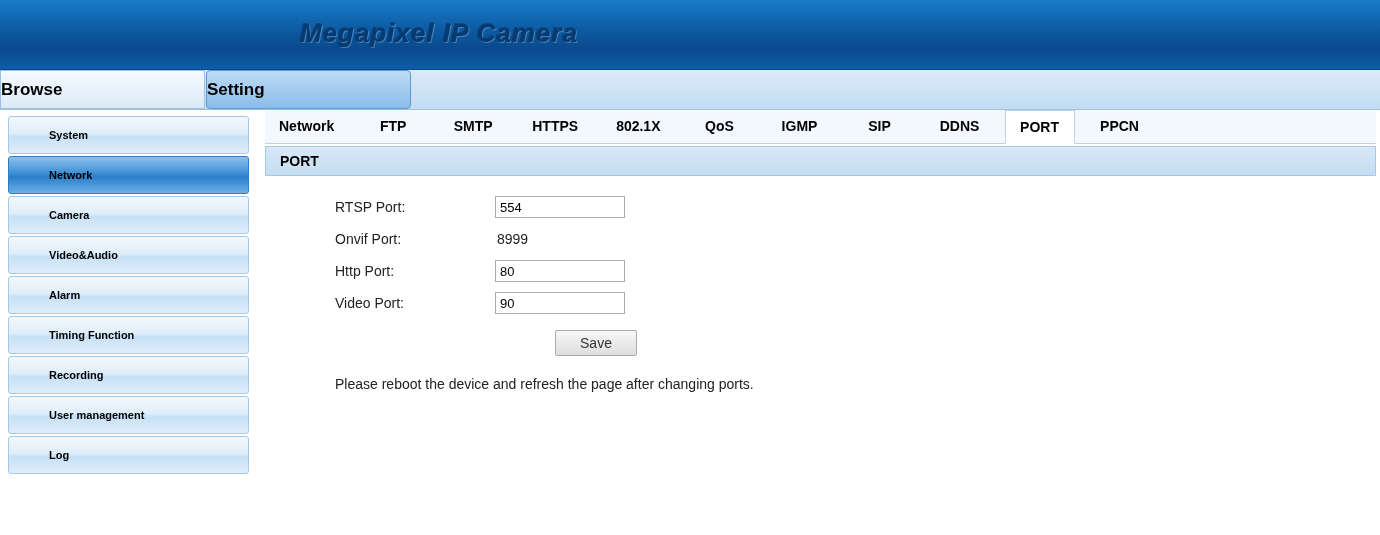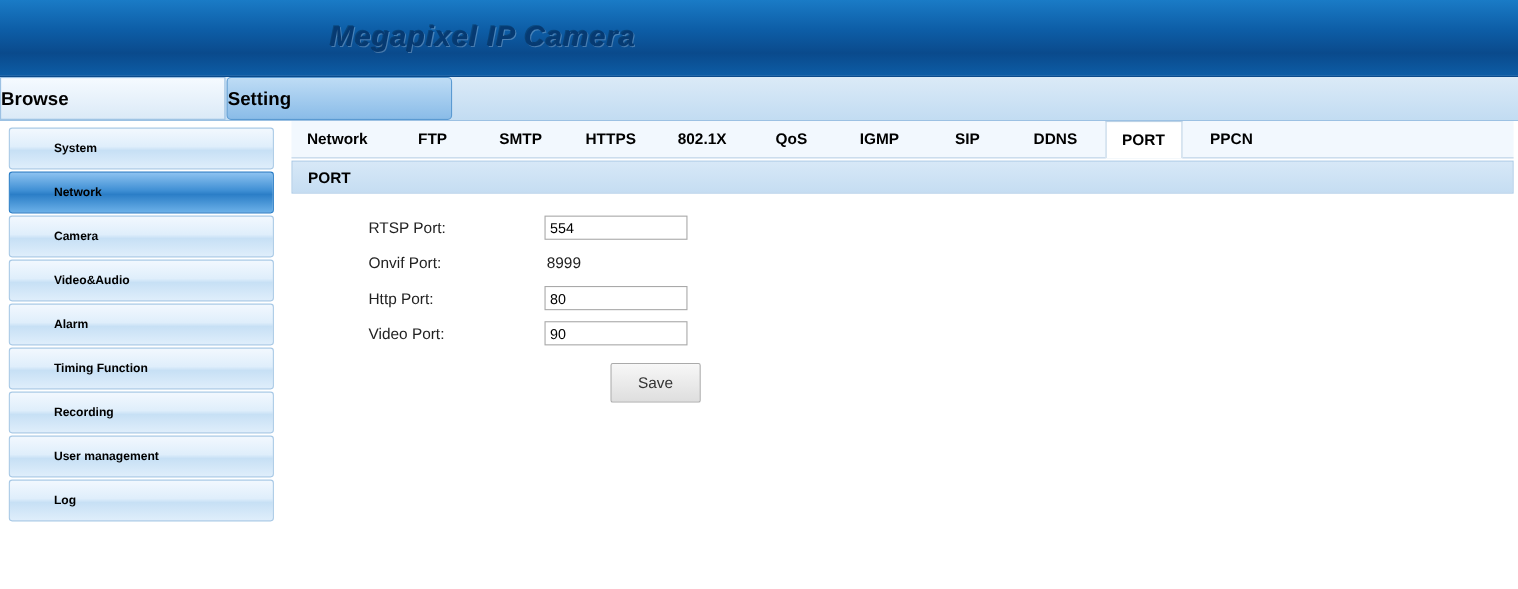--- a/index.html
+++ b/index.html
@@ -157,21 +157,21 @@
     color: #222;
     padding-left: 2px;
   }
 
   .save-row {
     margin-top: 14px;
     padding-left: 220px;
   }
   .save-btn {
     width: 82px;
-    height: 36px;
+    height: 26px;
     background: linear-gradient(to bottom, #f7f7f7, #dedede);
     border: 1px solid #aaa;
     border-radius: 2px;
     font-size: 14px;
     color: #333;
     cursor: pointer;
   }
 
   .note {
     margin-top: 20px;
@@ -264,18 +264,19 @@
 
       <div class="form-row">
         <div class="form-label">Video Port:</div>
         <input class="form-input" type="text" value="90" style="">
       </div>
 
       <div class="save-row">
         <button class="save-btn">Save</button>
       </div>
 
+      <div class="note">Please reboot the device and refresh the page after changing ports.</div>
 
     </div>
 
   </div>
 
 </div>
 
 </body></html>

